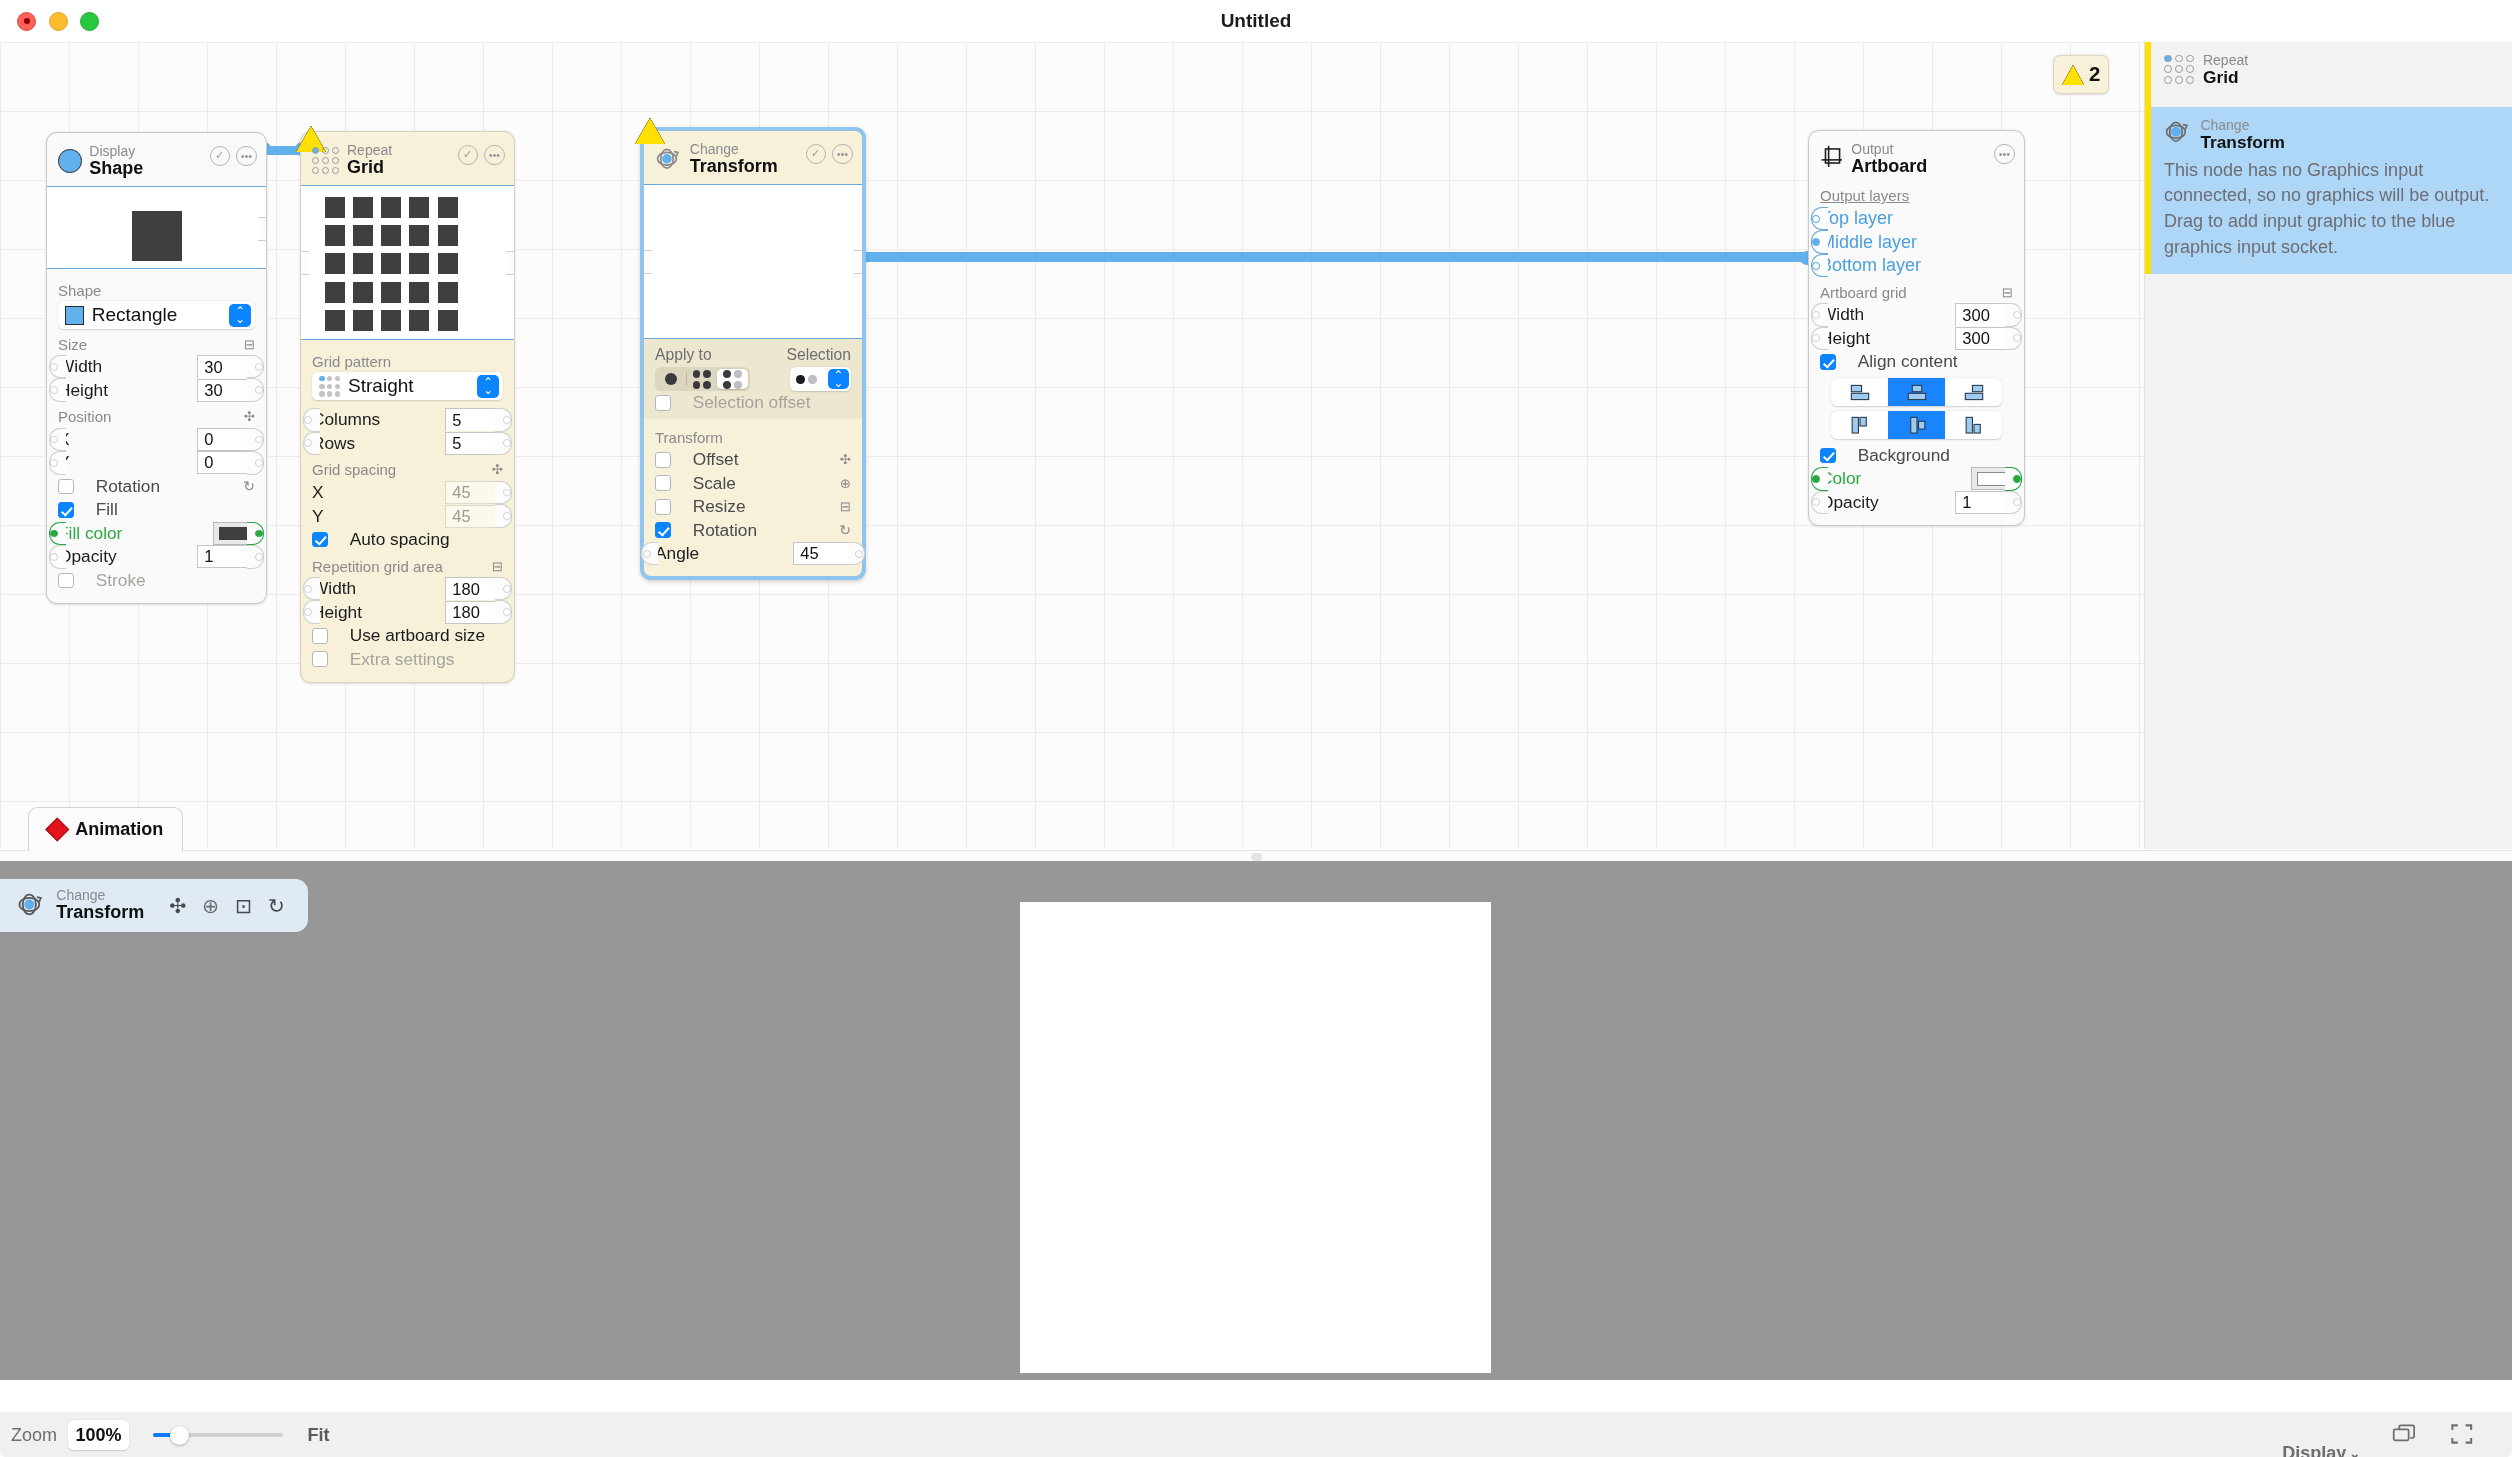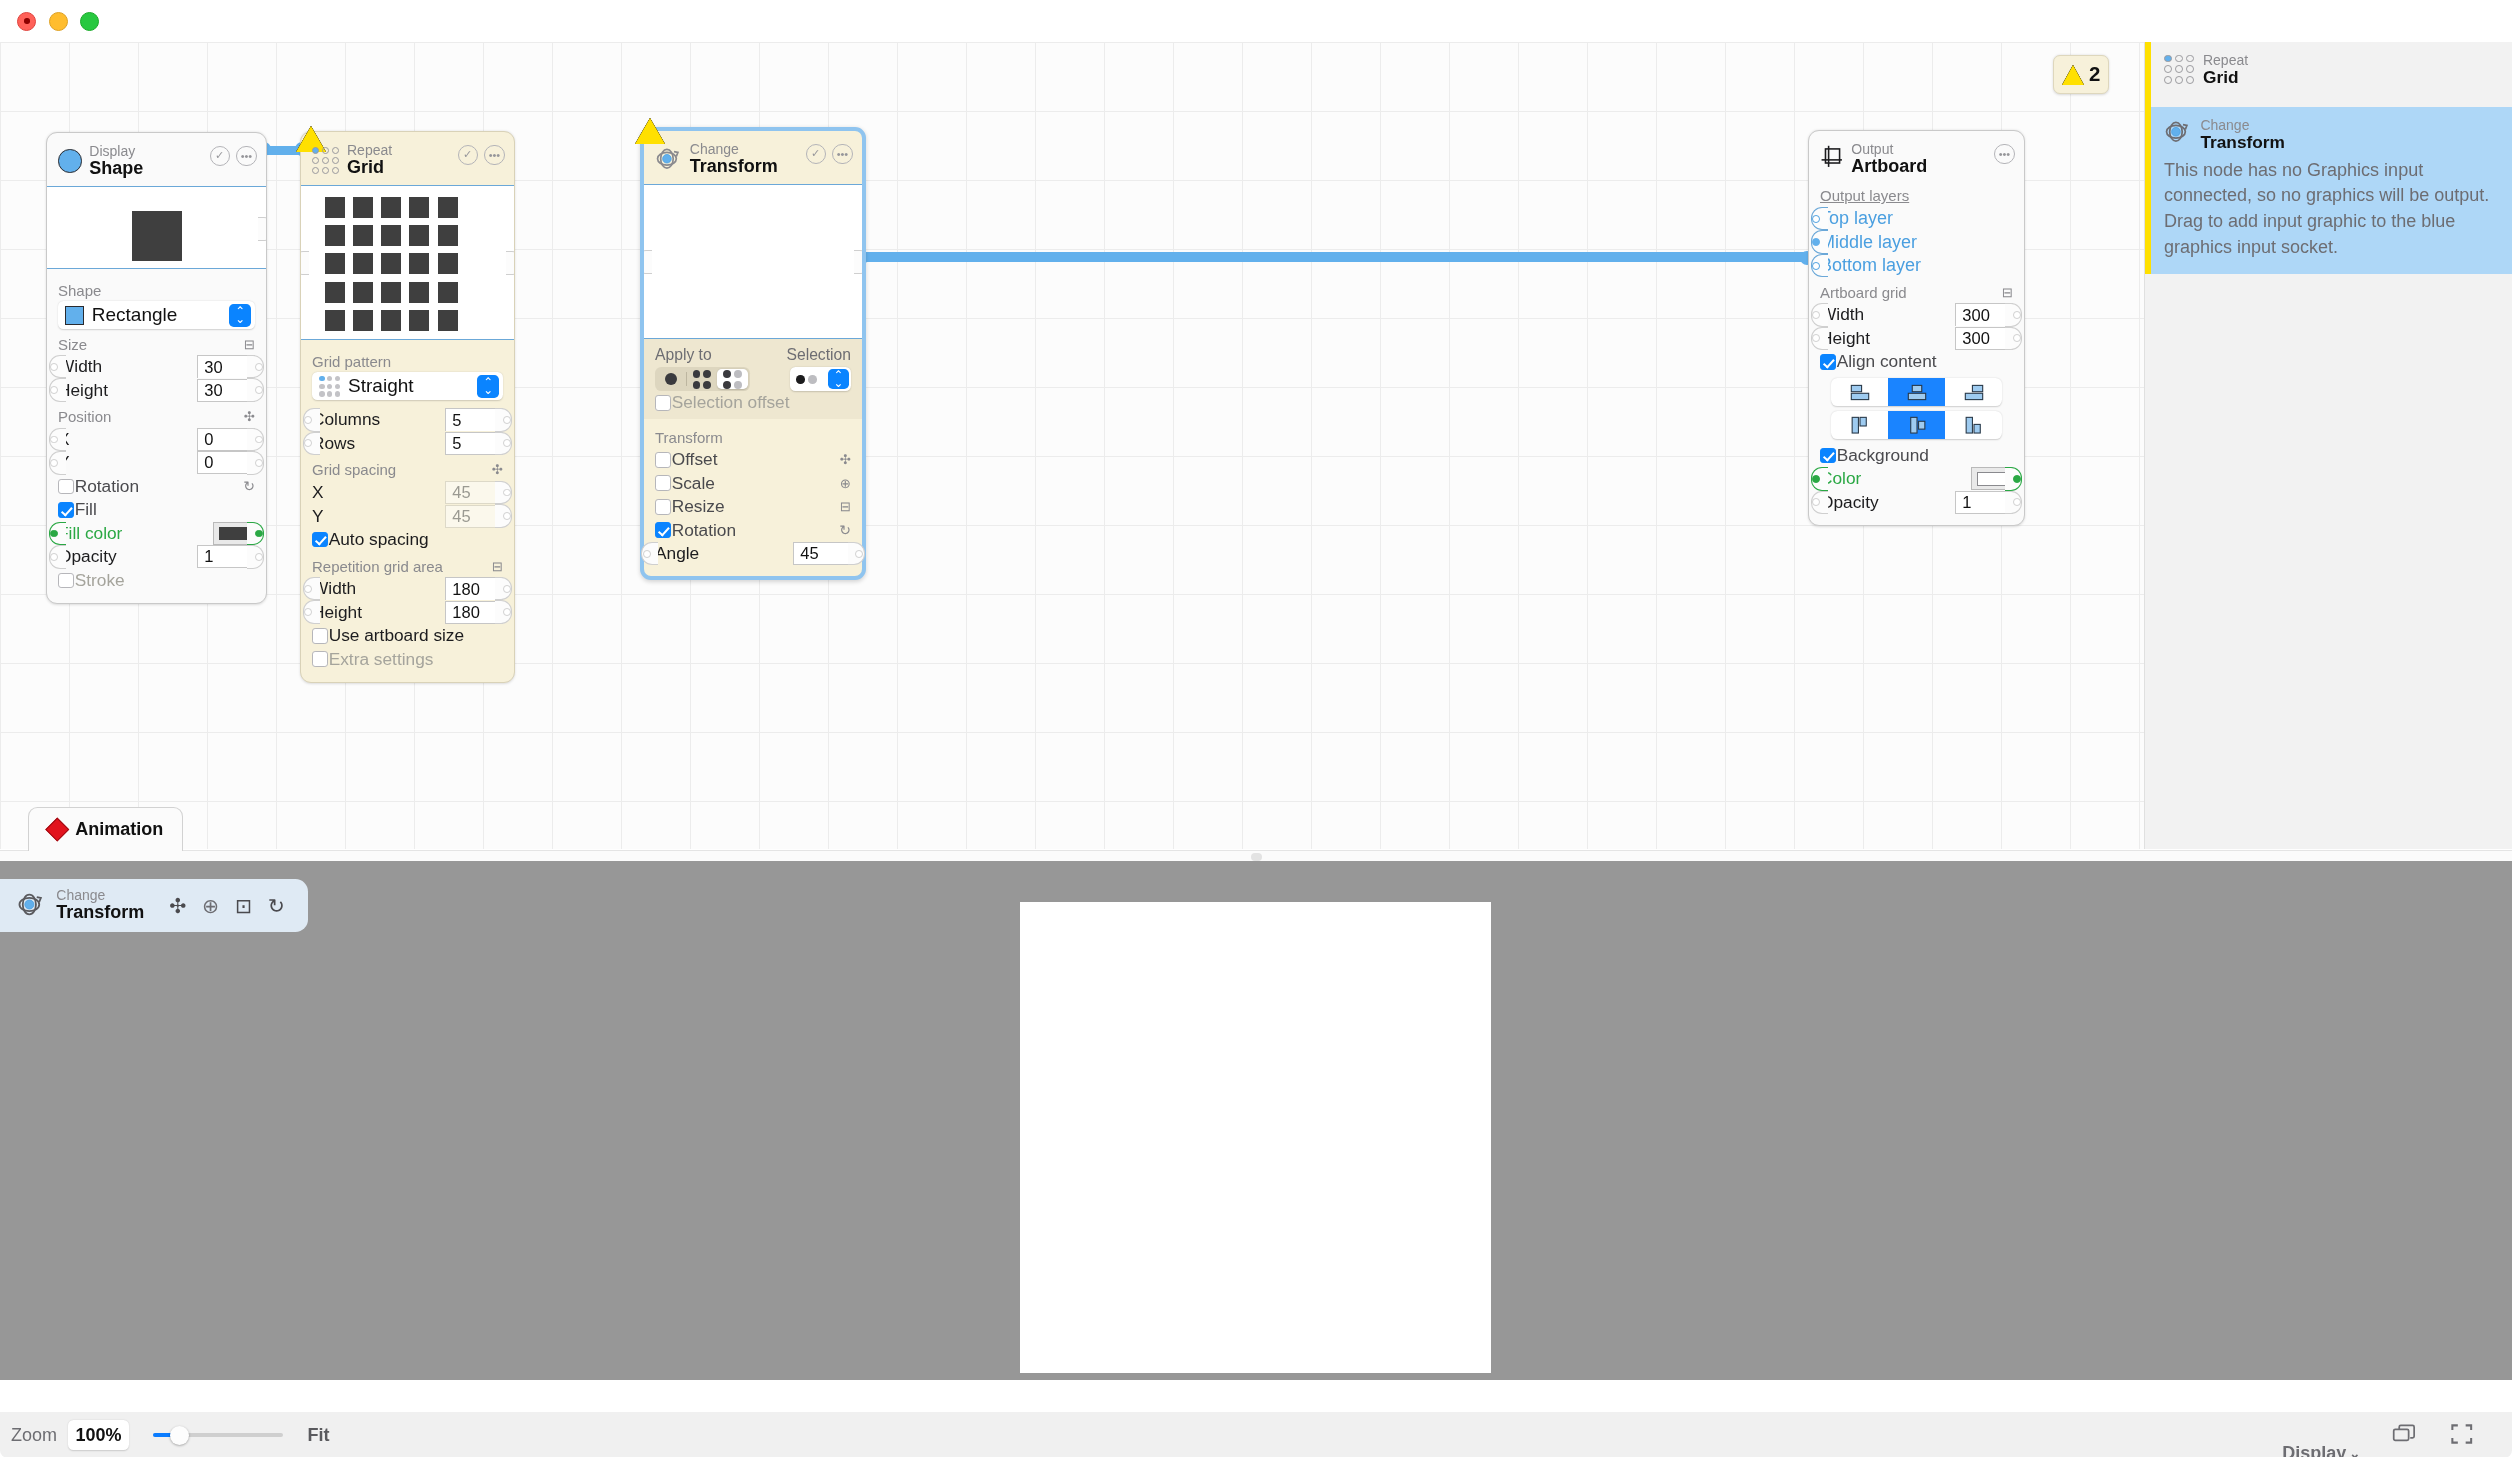--- a/index.html
+++ b/index.html
@@ -95,21 +95,21 @@
   }
   .pfield.dim { background: #fbf8ec; color: #9b9a92; border-color: #ddd9c8; }
   .pfield.linked-top { border-bottom: none; }
   .swatch {
     width: 42px; height: 23px; border: 1.6px solid #b9b9b9; background: #e9e9e9;
     display: flex; align-items: center; justify-content: center;
   }
   .swatch i { display: block; width: 30px; height: 13.3px; }
 
   .cbrow { display: flex; align-items: center; gap: 7.8px; height: 23.5px; justify-content: space-between; }
-  .cbleft { display: flex; align-items: center; gap: 1px; }
+  .cbleft { display: flex; align-items: center; gap: 22px; }
   .cb {
     width: 15.7px; height: 15.7px; border-radius: 3.1px; border: 1.3px solid #b6b6ba;
     background: #fff; flex: none;
   }
   .cb.on {
     background: #0a84ff; border-color: #0a84ff; position: relative;
   }
   .cb.on::after {
     content: ""; position: absolute; left: 4.7px; top: 1.6px;
     width: 3.9px; height: 8.6px; border: solid #fff;
@@ -278,20 +278,21 @@
 </style>
 </head>
 <body>
 
 <div class="titlebar">
   <div class="traffic">
     <div class="tl red"></div>
     <div class="tl yellow"></div>
     <div class="tl green"></div>
   </div>
+  <div class="win-title">Untitled</div>
 </div>
 
 <div class="canvas">
 
   <div class="wire" style="left:260px;top:104px;width:42px;height:8.6px;"></div>
   <div class="wdot" style="left:257px;top:100px;"></div>
   <div class="wdot" style="left:295px;top:100px;"></div>
 
   <div class="wire" style="left:858px;top:210px;width:951px;height:10.2px;"></div>
   <div class="wdot" style="left:854px;top:209px;"></div>

